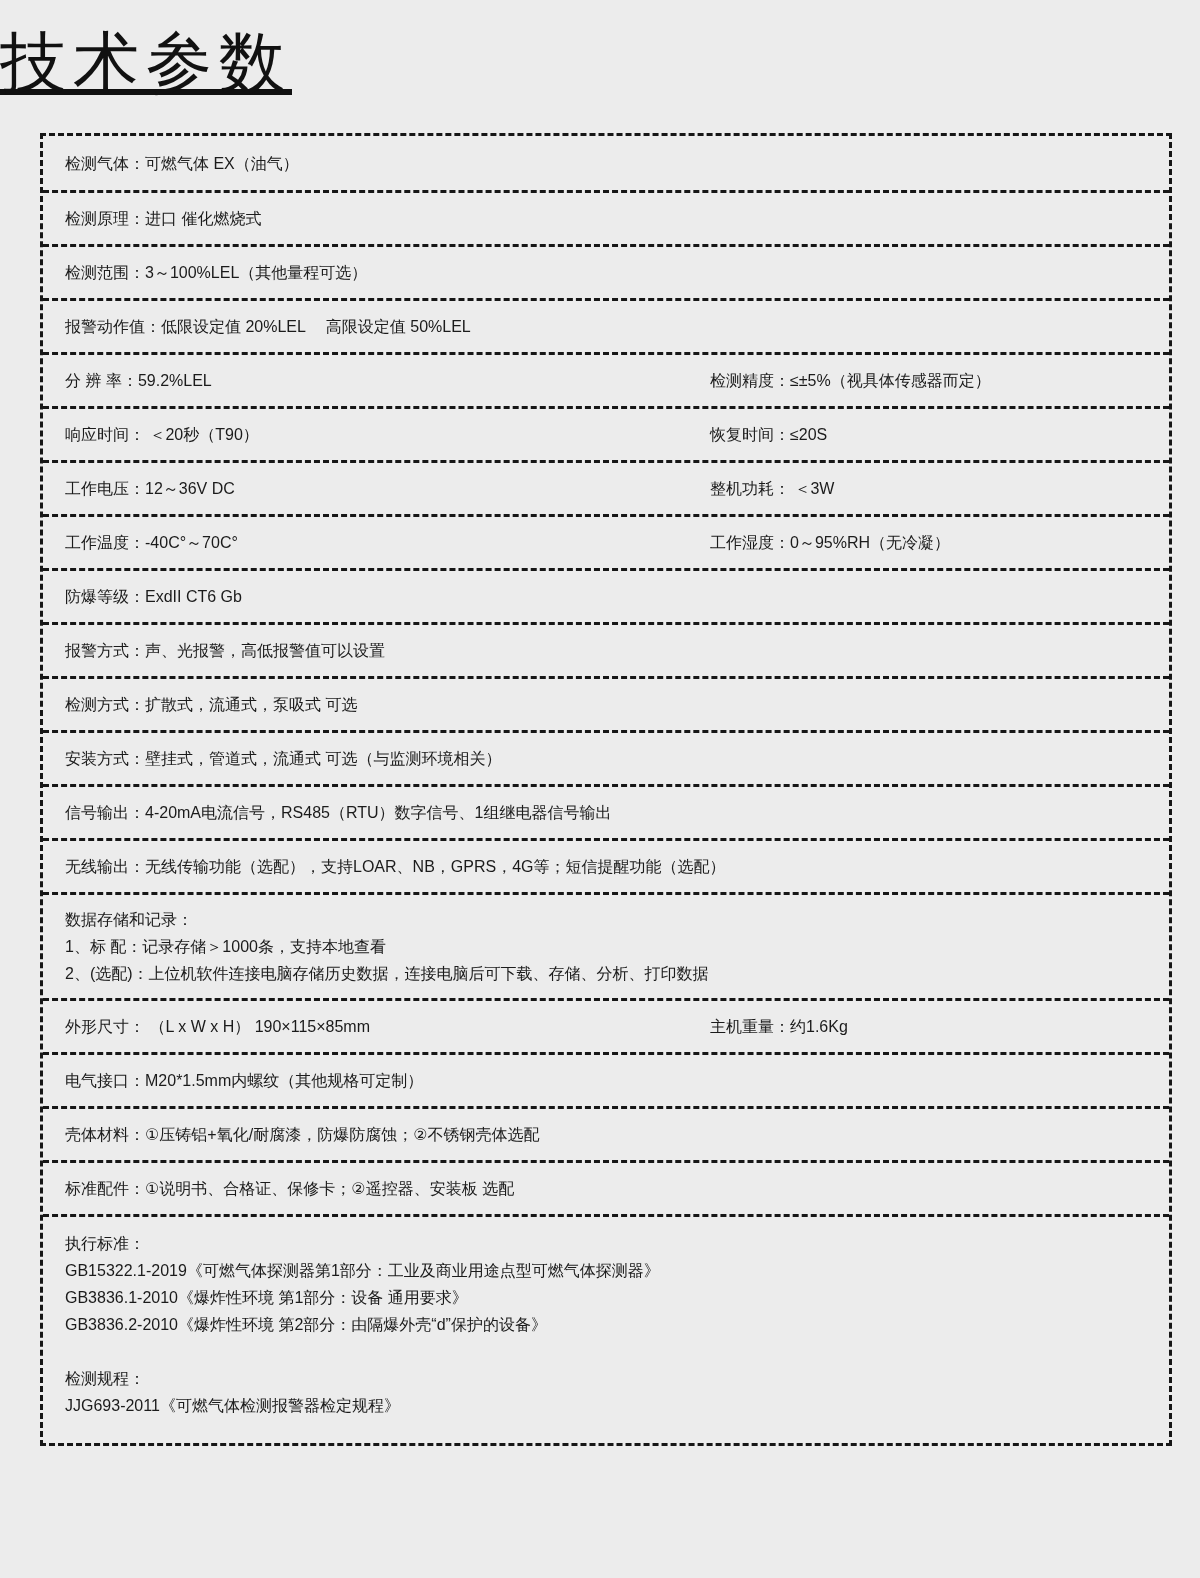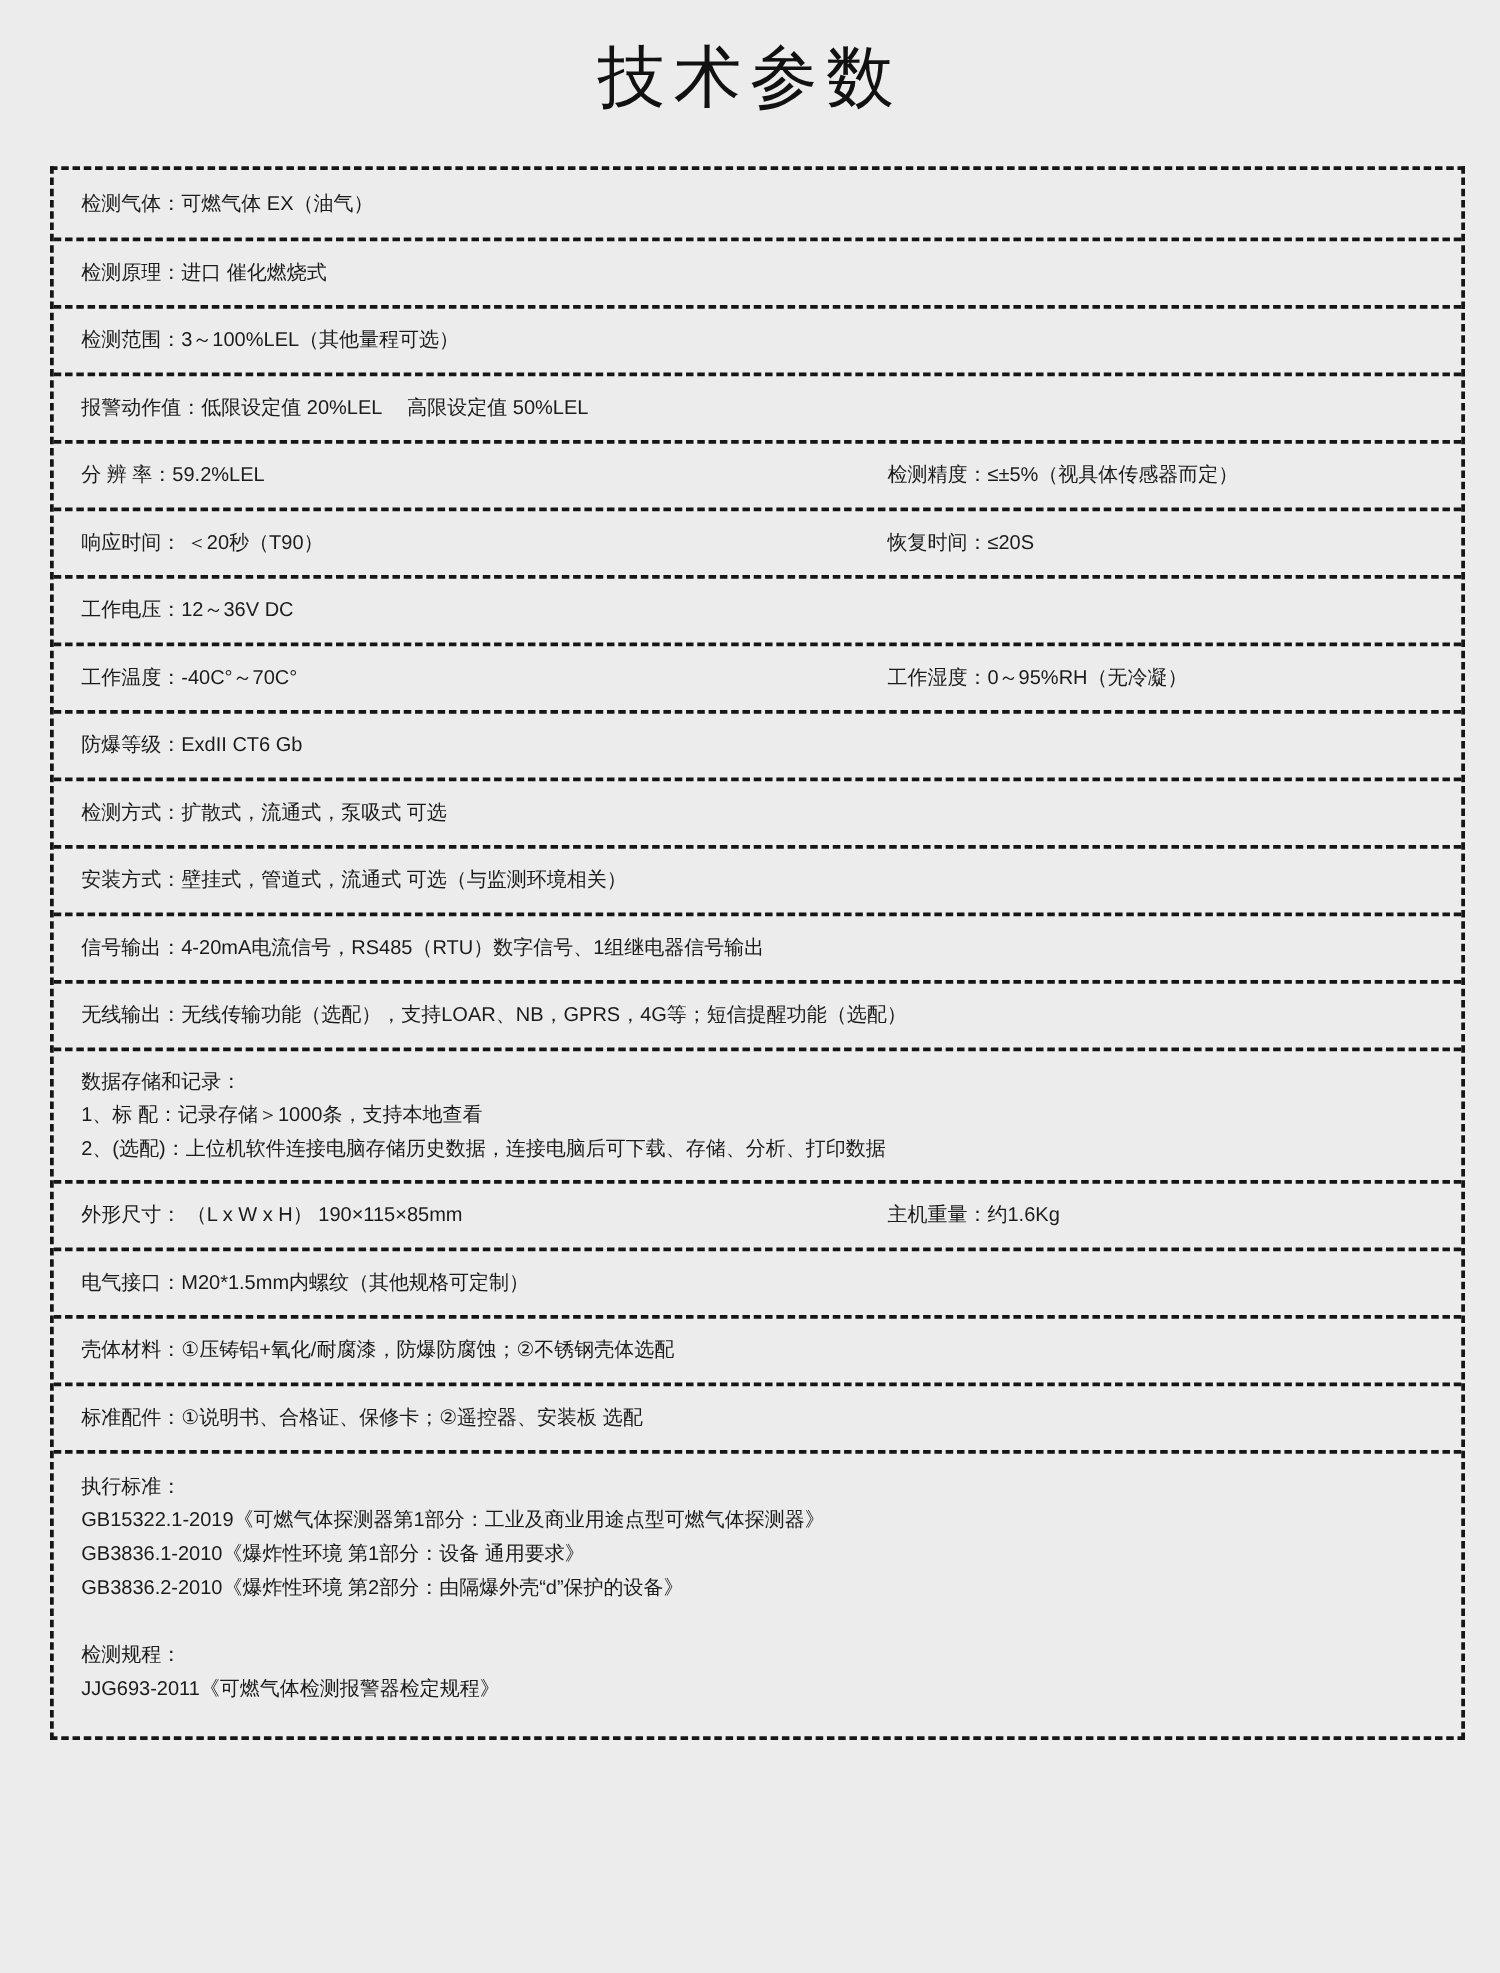--- a/index.html
+++ b/index.html
@@ -5,25 +5,25 @@
   html, body { margin: 0; padding: 0; }
   body {
     width: 1200px; height: 1578px;
     background: #ececec;
     font-family: "Liberation Sans", "DejaVu Sans", sans-serif;
     color: #1b1b1b;
   }
   .page { position: relative; width: 1200px; height: 1578px; overflow: hidden; }
   .title {
     margin: 0; padding-top: 24px;
-    text-align: center;
-    font-size: 54px; line-height: 76px;
+    font-size: 66px; line-height: 76px;
     font-weight: 400;
     letter-spacing: 7px;
     color: #111;
+    text-decoration: underline;
   }
   .spec-table {
     position: absolute; left: 40px; top: 133px; width: 1132px;
     box-sizing: border-box;
     border: 3px dashed #161616;
     background: #ececec;
   }
   .row {
     display: flex; align-items: center;
     box-sizing: border-box;
@@ -78,32 +78,40 @@
           <div class="line">响应时间： ＜20秒（T90）</div>
         </div>
         <div class="cell cell-right">
           <div class="line">恢复时间：≤20S</div>
         </div>
       </div>
       <div class="row">
         <div class="cell cell-left">
           <div class="line">工作电压：12～36V DC</div>
         </div>
+        <div class="cell cell-right">
+          <div class="line">整机功耗： ＜3W</div>
+        </div>
       </div>
       <div class="row">
         <div class="cell cell-left">
           <div class="line">工作温度：-40C°～70C°</div>
         </div>
         <div class="cell cell-right">
           <div class="line">工作湿度：0～95%RH（无冷凝）</div>
         </div>
       </div>
       <div class="row">
         <div class="cell cell-left">
           <div class="line">防爆等级：ExdII CT6 Gb</div>
+        </div>
+      </div>
+      <div class="row">
+        <div class="cell">
+          <div class="line">报警方式：声、光报警，高低报警值可以设置</div>
         </div>
       </div>
       <div class="row">
         <div class="cell">
           <div class="line">检测方式：扩散式，流通式，泵吸式 可选</div>
         </div>
       </div>
       <div class="row">
         <div class="cell">
           <div class="line">安装方式：壁挂式，管道式，流通式 可选（与监测环境相关）</div>

